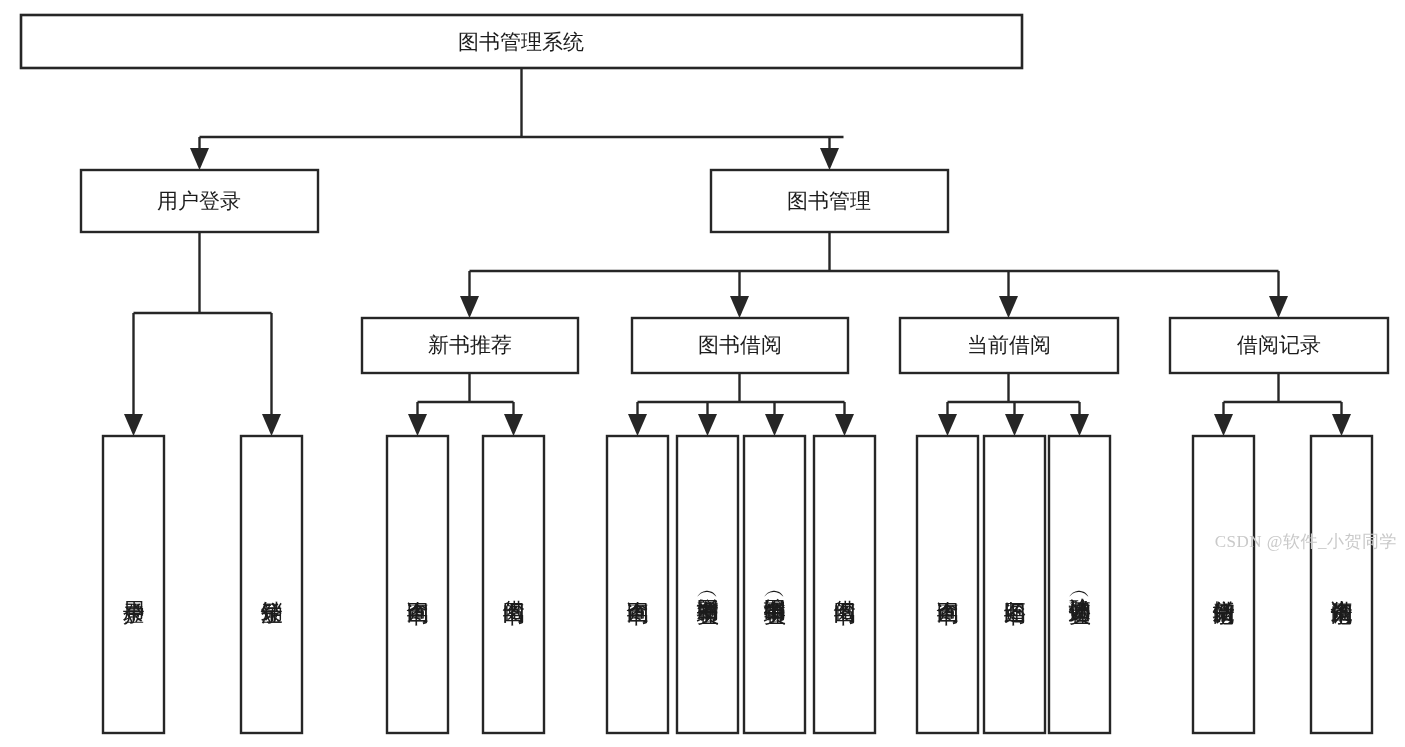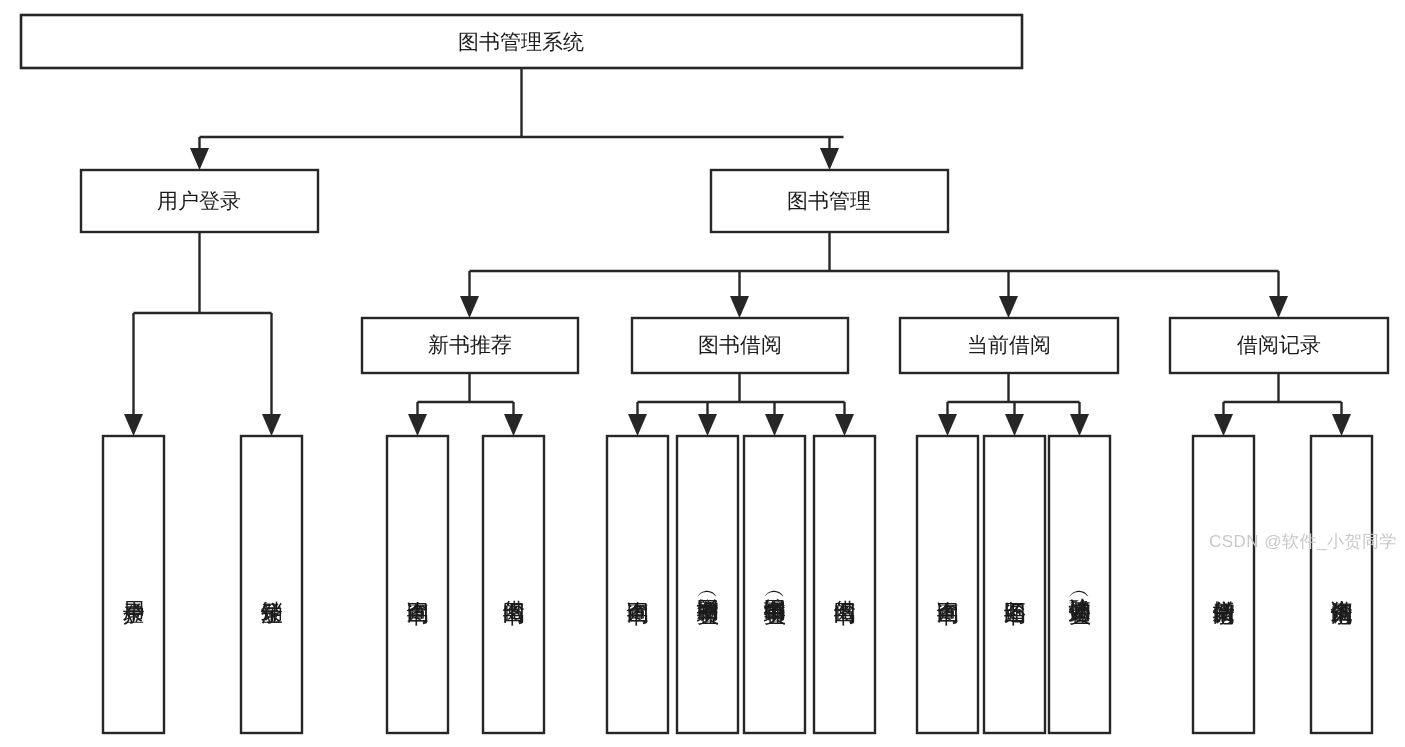--- a/index.html
+++ b/index.html
@@ -64,21 +64,21 @@
     display: flex;
     align-items: center;
     justify-content: center;
     white-space: nowrap;
     user-select: none;
   }
   .watermark {
     position: absolute;
     right: 8px;
     bottom: 6px;
-    font-family: Liberation Sans, sans-serif;
+    font-family: Liberation Serif, serif;
     font-size: 17px;
     color: #c9c9c9;
     white-space: nowrap;
     user-select: none;
     letter-spacing: 0.5px;
   }
 </style>
 </head>
 <body>
 

